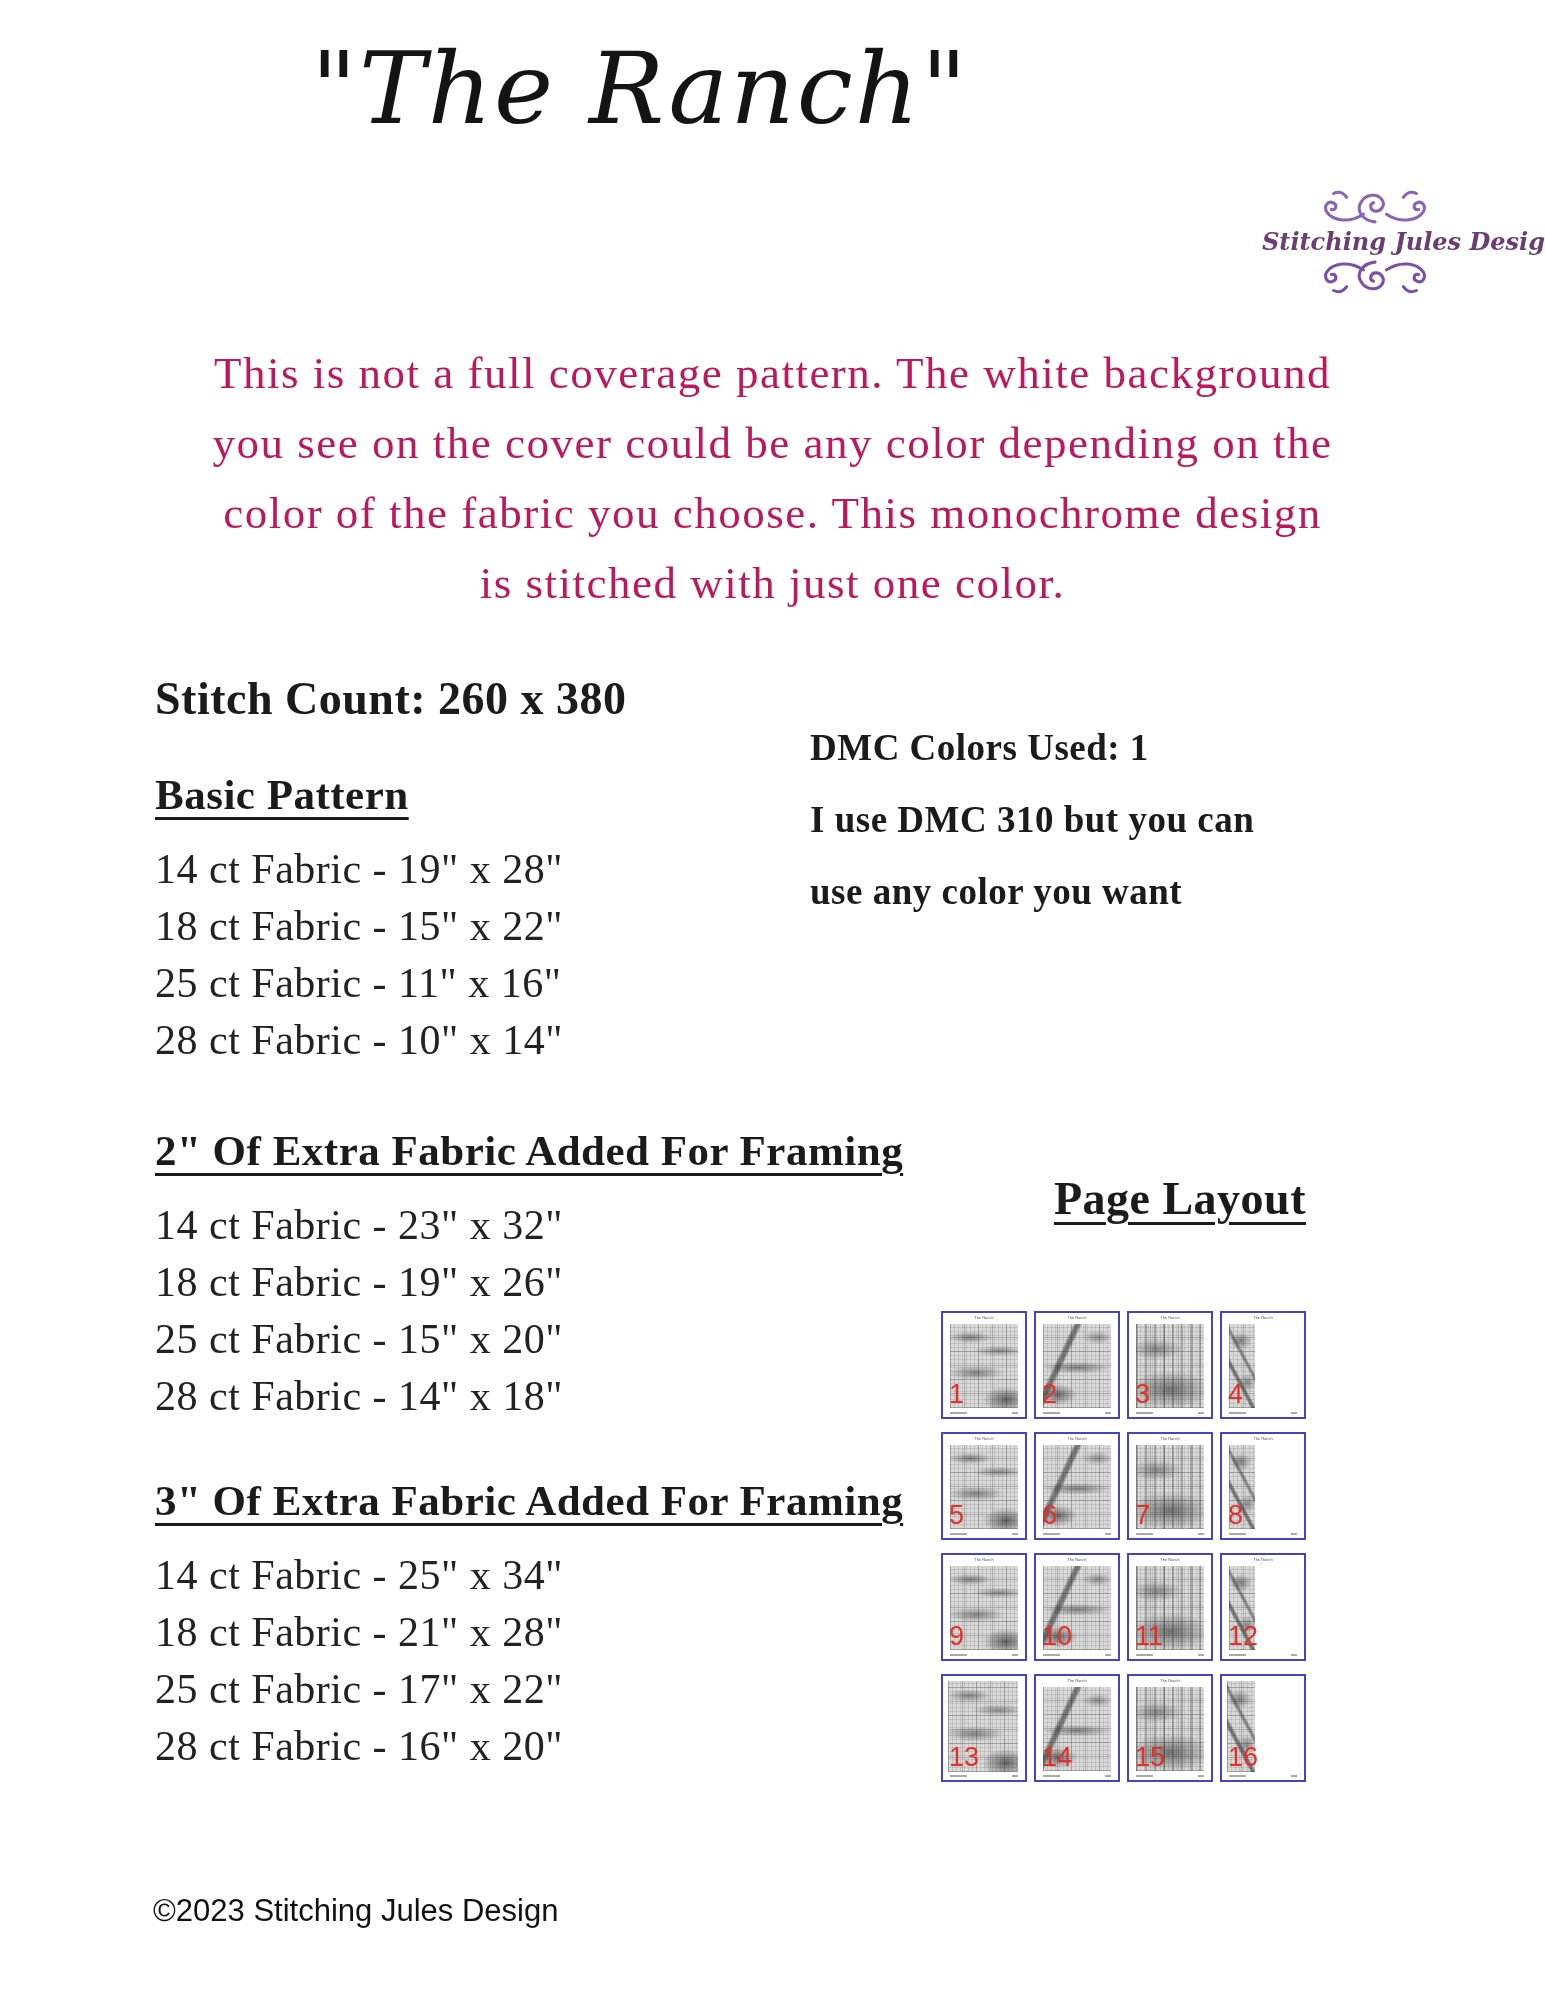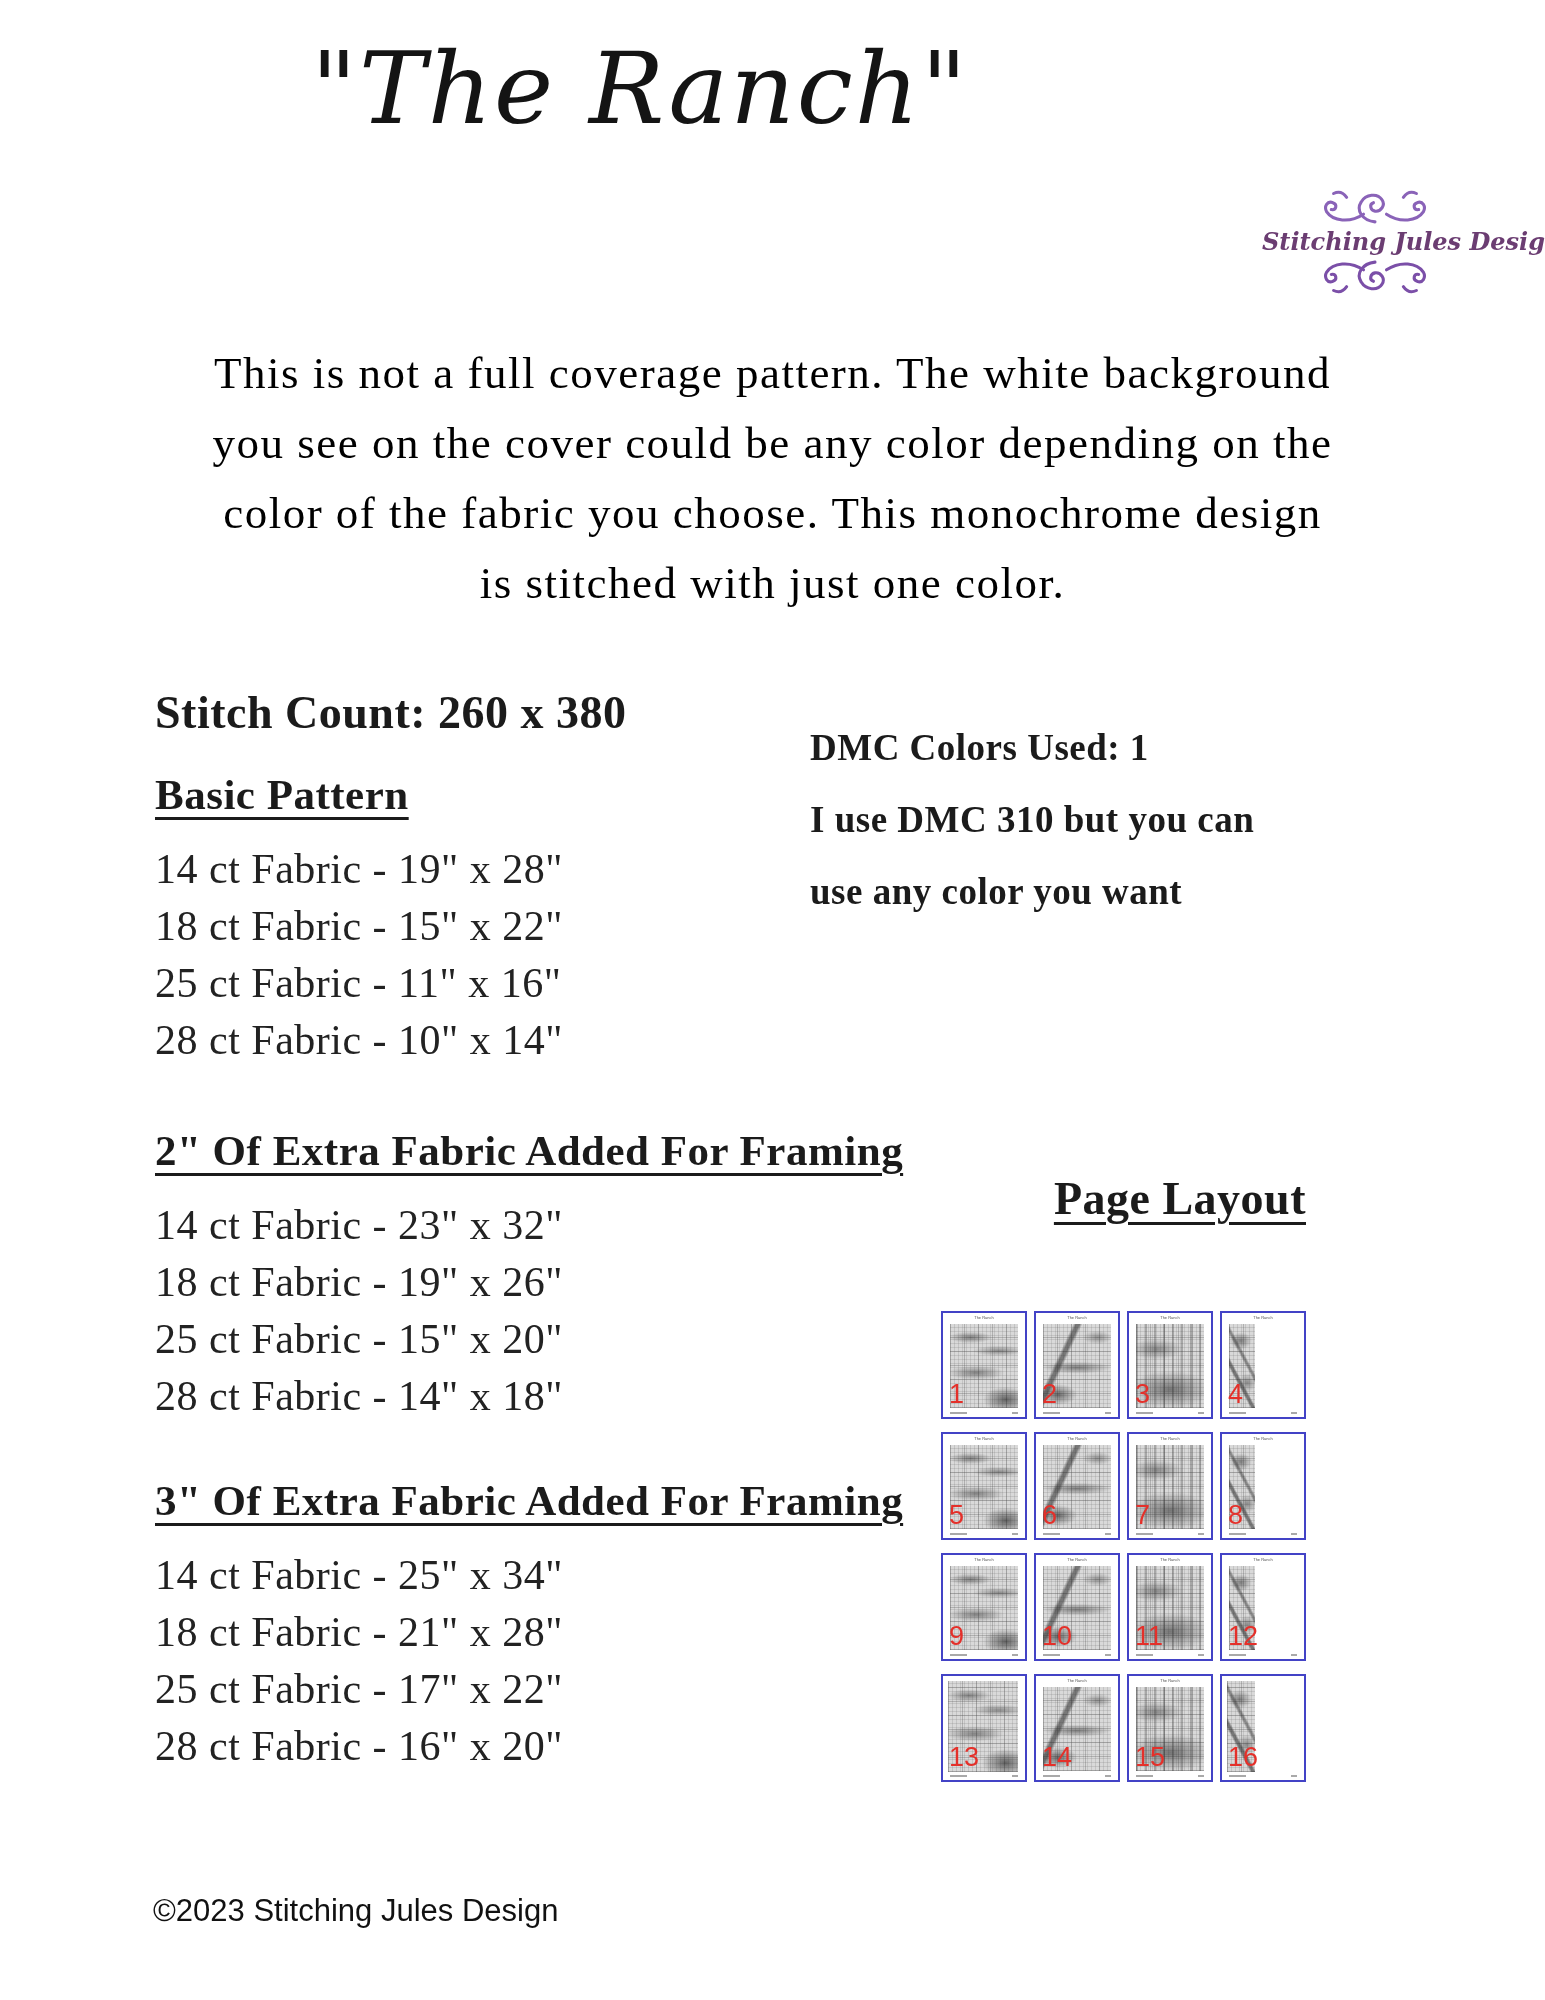--- a/index.html
+++ b/index.html
@@ -13,24 +13,24 @@
 
   
   .logo{position:absolute;left:1262px;top:182px;width:225px;text-align:center;}
   .logo-text{font-family:"DejaVu Serif",serif;font-style:italic;font-weight:700;
              font-size:24px;color:#6b3d72;white-space:nowrap;line-height:1;margin:2px 0;}
   .flourish{display:block;margin:0 auto;}
   .flourish.bottom{transform:scaleY(-1);}
 
   
   .intro{position:absolute;top:338px;left:0;width:1545px;text-align:center;
-         font-size:45px;line-height:70px;letter-spacing:1.5px;color:#000000;}
-
-  
-  .stitch-count{position:absolute;left:155px;top:686px;font-size:46px;font-weight:700;letter-spacing:.5px;}
+         font-size:45px;line-height:70px;letter-spacing:1.5px;color:#be185d;}
+
+  
+  .stitch-count{position:absolute;left:155px;top:672px;font-size:46px;font-weight:700;letter-spacing:.5px;}
   .sec-heading{font-size:43px;font-weight:700;letter-spacing:.5px;
                text-decoration:underline;text-decoration-thickness:3px;text-underline-offset:8px;font-family:Liberation Serif, serif;}
   .sec{position:absolute;left:155px;}
   .sec ul{list-style:none;margin:22px 0 0 0;padding:0;}
   .sec li{font-size:42px;line-height:57px;letter-spacing:.5px;color:#222;}
   .sec-basic{top:770px;}
   .sec-f2{top:1126px;}
   .sec-f3{top:1476px;}
 
   

